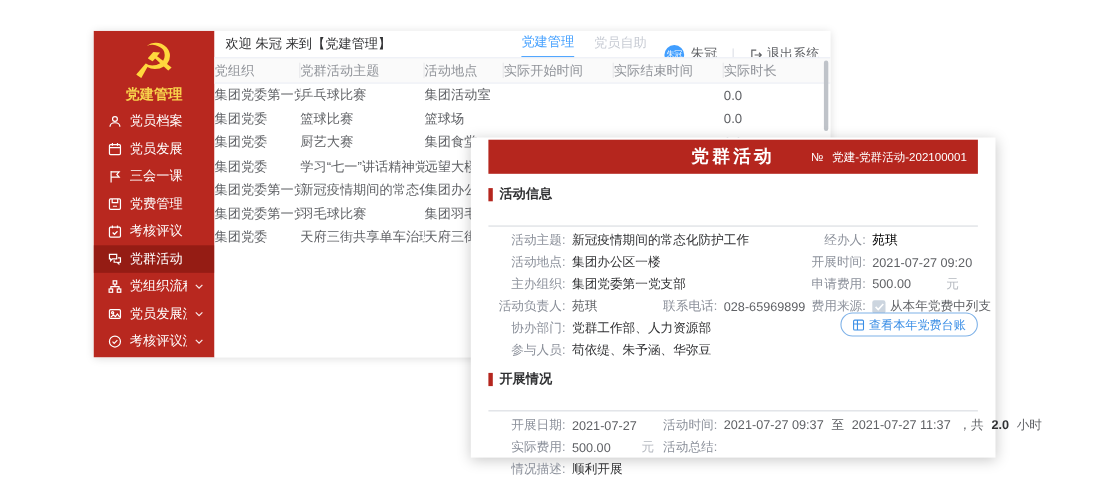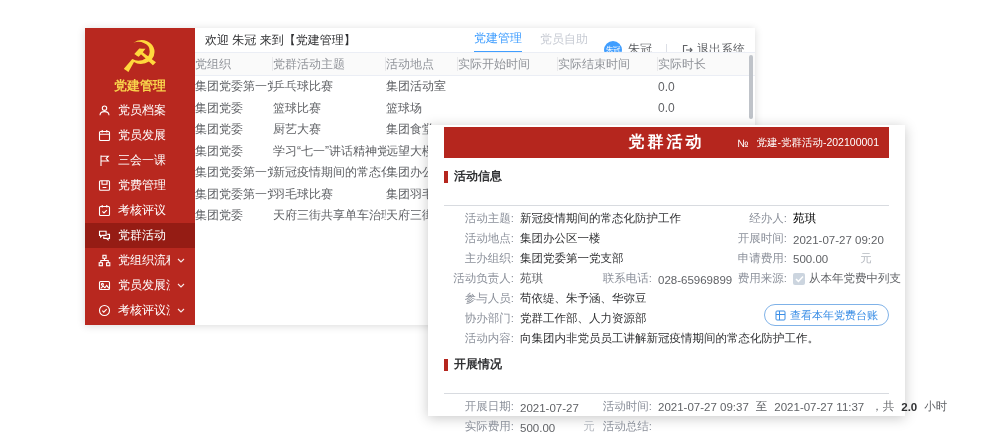--- a/index.html
+++ b/index.html
@@ -349,40 +349,36 @@
         <span class="cb">
           <svg width="9" height="8" viewBox="0 0 9 8" fill="none" stroke="#ffffff" stroke-width="1.5">
               <path d="M1 4l2.4 2.4L8 1.4"></path>
             </svg>
         </span>
         <span class="val">从本年党费中列支</span>
       </span>
     </div>
 
     <div class="frow">
-      <span class="lblL">参与人员:</span>
-      <span class="val strong">苟依缇、朱予涵、华弥豆</span>
-    </div>
-
-    <div class="frow">
       <span class="lblL">协办部门:</span>
       <span class="val strong">党群工作部、人力资源部</span>
       <span class="ledger-btn">
         <svg width="11" height="11" viewBox="0 0 11 11" fill="none" stroke="#3a8ee6" stroke-width="1">
             <rect x="1" y="1" width="9" height="9" rx="1"></rect>
             <path d="M1 4.5h9M4.5 1v9"></path>
           </svg>
         <span>查看本年党费台账</span>
       </span>
     </div>
 
     <div class="frow">
-      <span class="lblL">活动内容:</span>
-      <span class="val strong">向集团内非党员员工讲解新冠疫情期间的常态化防护工作。</span>
-    </div>
+      <span class="lblL">参与人员:</span>
+      <span class="val strong">苟依缇、朱予涵、华弥豆</span>
+    </div>
+
 
     <div class="section-head">
       <span class="sbar"></span>
       <span>开展情况</span>
     </div>
 
     <div class="frow">
       <span class="lblL">开展日期:</span>
       <span class="val num">2021-07-27</span>
       <span class="pmid">活动时间:</span>

